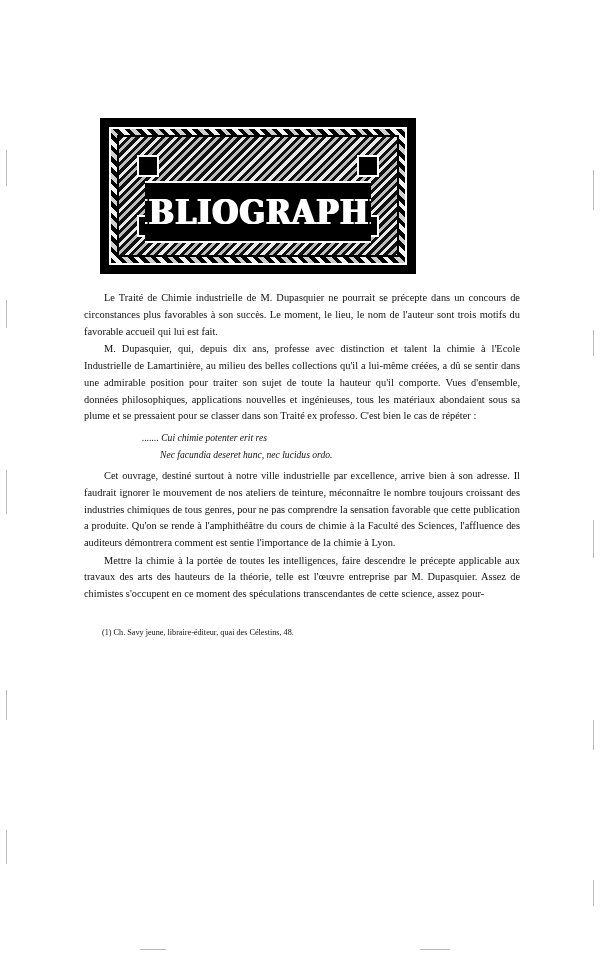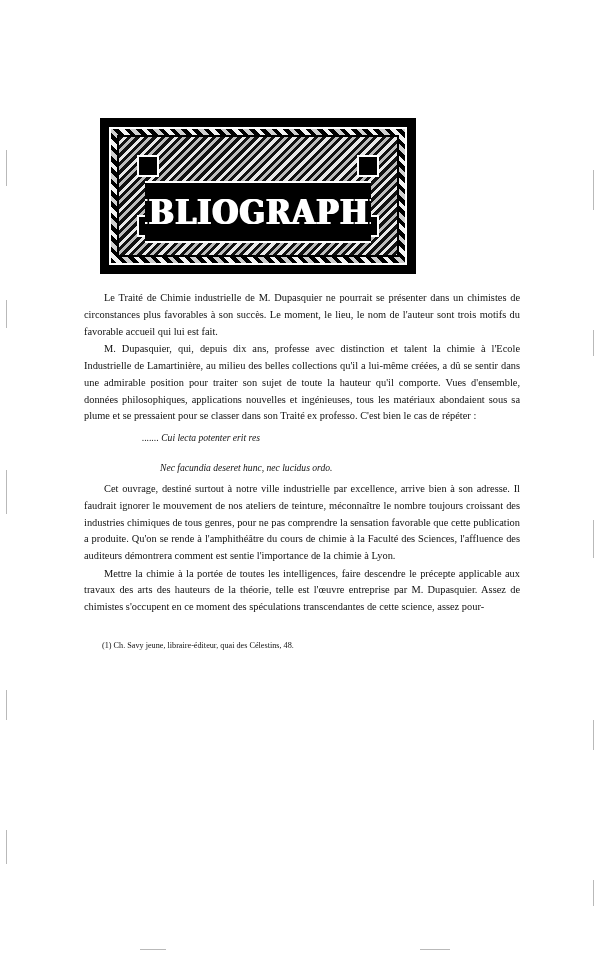--- a/index.html
+++ b/index.html
@@ -122,21 +122,21 @@
     text-indent: 20px;
   }
 
   .verse {
     margin: 5px 0 5px 0;
     font-size: 9.6px;
     line-height: 1.7;
     font-style: italic;
   }
   .verse div { padding-left: 58px; }
-  .verse div.v2 { padding-left: 76px; margin-top: 13px; }
+  .verse div.v2 { padding-left: 76px; }
 
   
   .footnote {
     margin-top: 24px;
     font-size: 8.2px;
     line-height: 1.5;
     padding-left: 18px;
     color: #111;
   }
 </style>
@@ -168,25 +168,25 @@
       <div class="banner-corner bc-bl"></div>
       <div class="banner-corner bc-br"></div>
       <div class="banner-plate">
         <span class="banner-title">Bibliographia</span>
       </div>
     </div>
   </div>
 
 
   <div class="body-text">
-    <p>Le Traité de Chimie industrielle de M. Dupasquier ne pourrait se présenter dans un chimistes de circonstances plus favorables à son succès. Le moment, le lieu, le nom de l'auteur sont trois motifs du favorable accueil qui lui est fait.</p>
+    <p>Le Traité de Chimie industrielle de M. Dupasquier ne pourrait se précepte dans un concours de circonstances plus favorables à son succès. Le moment, le lieu, le nom de l'auteur sont trois motifs du favorable accueil qui lui est fait.</p>
     <p>M. Dupasquier, qui, depuis dix ans, professe avec distinction et talent la chimie à l'Ecole Industrielle de Lamartinière, au milieu des belles collections qu'il a lui-même créées, a dû se sentir dans une admirable position pour traiter son sujet de toute la hauteur qu'il comporte. Vues d'ensemble, données philosophiques, applications nouvelles et ingénieuses, tous les matériaux abondaient sous sa plume et se pressaient pour se classer dans son Traité ex professo. C'est bien le cas de répéter :</p>
 
     <div class="verse">
-      <div class="v1">....... Cui lecta potenter erit res</div>
+      <div class="v1">....... Cui chimie potenter erit res</div>
       <div class="v2">Nec facundia deseret hunc, nec lucidus ordo.</div>
     </div>
 
     <p>Cet ouvrage, destiné surtout à notre ville industrielle par excellence, arrive bien à son adresse. Il faudrait ignorer le mouvement de nos ateliers de teinture, méconnaître le nombre toujours croissant des industries chimiques de tous genres, pour ne pas comprendre la sensation favorable que cette publication a produite. Qu'on se rende à l'amphithéâtre du cours de chimie à la Faculté des Sciences, l'affluence des auditeurs démontrera comment est sentie l'importance de la chimie à Lyon.</p>
     <p>Mettre la chimie à la portée de toutes les intelligences, faire descendre le précepte applicable aux travaux des arts des hauteurs de la théorie, telle est l'œuvre entreprise par M. Dupasquier. Assez de chimistes s'occupent en ce moment des spéculations transcendantes de cette science, assez pour-</p>
   </div>
 
   <div class="footnote">(1) Ch. Savy jeune, libraire-éditeur, quai des Célestins, 48.</div>
 
 </div>

